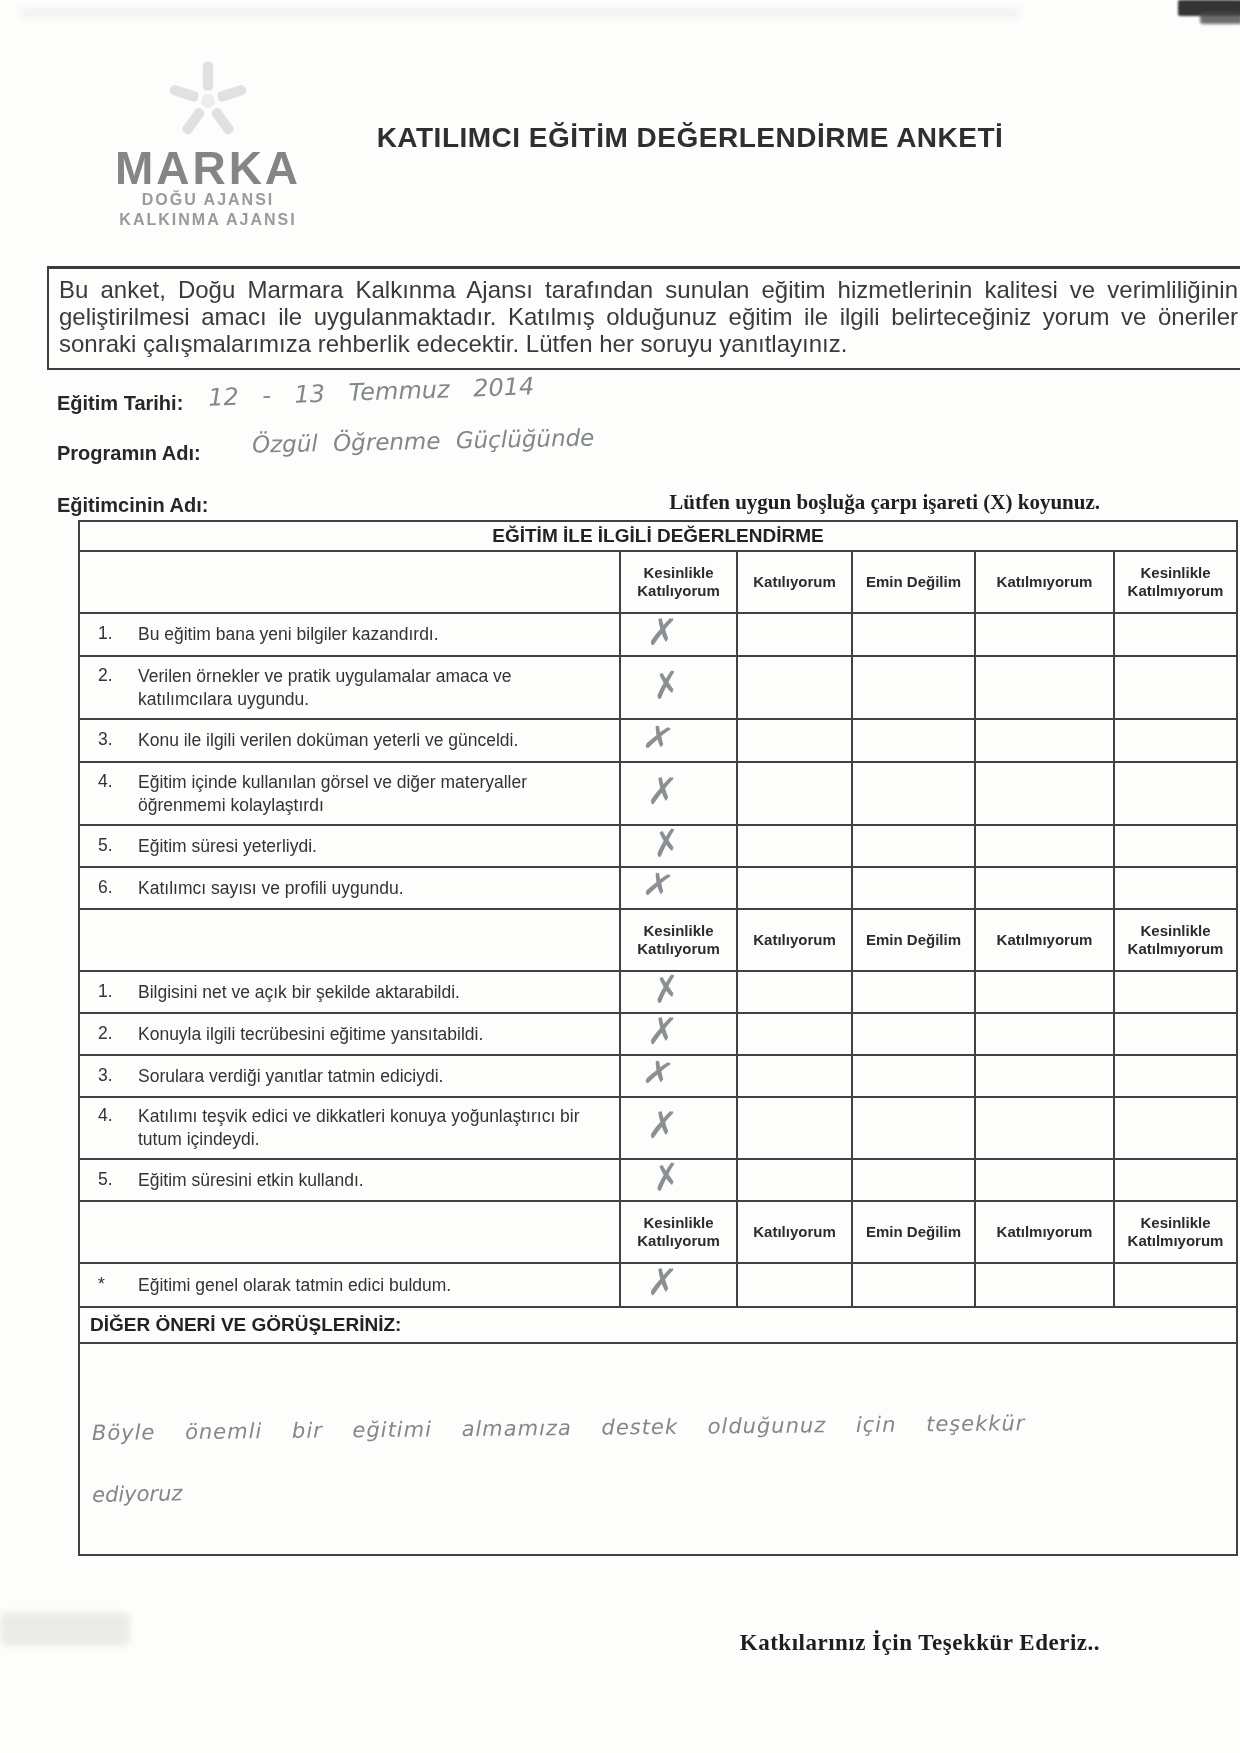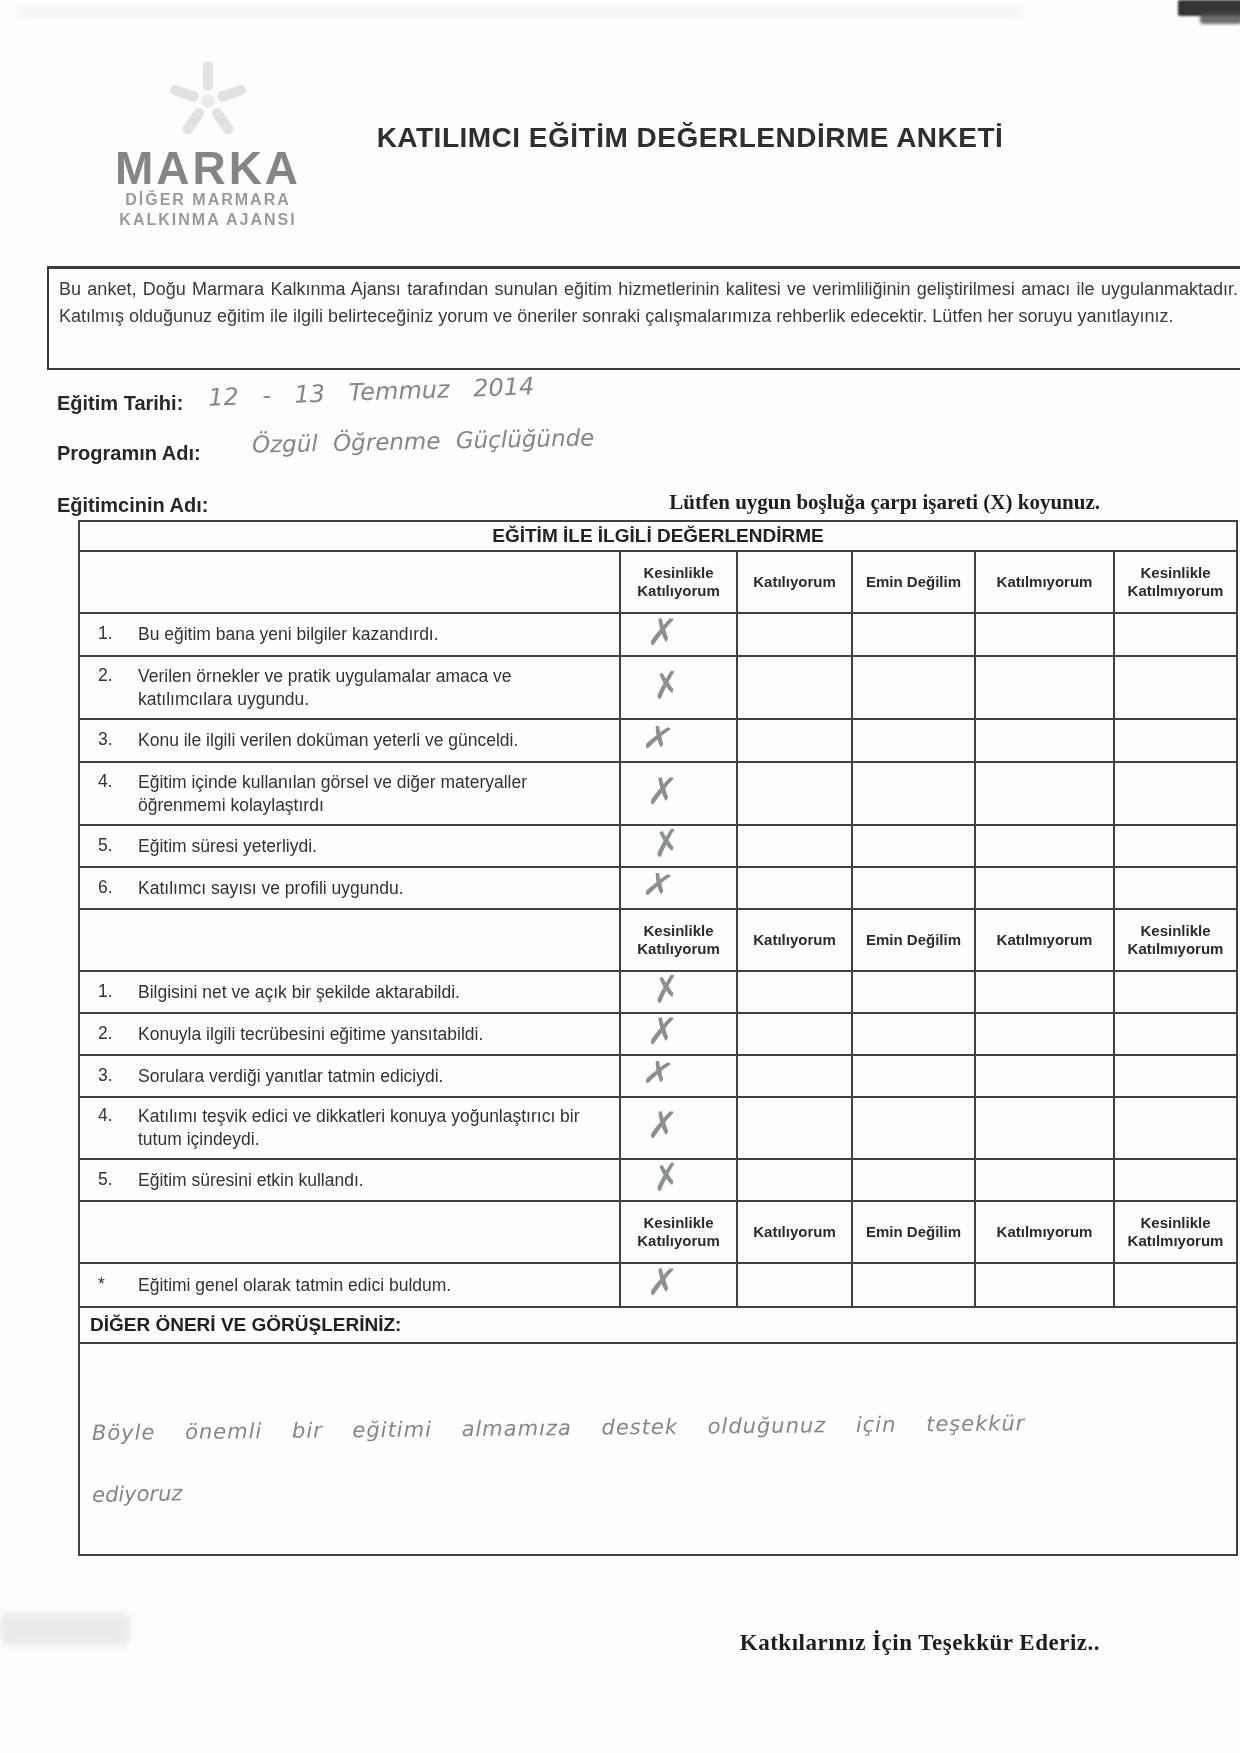--- a/index.html
+++ b/index.html
@@ -25,21 +25,21 @@
   .logo-sub{font-size:16px;font-weight:bold;color:#9a9a9a;letter-spacing:2px;line-height:20px;}
 
   
   .page-title{left:295px;top:122px;width:790px;text-align:center;font-size:28px;font-weight:bold;color:#2f2f2f;letter-spacing:.5px;}
 
   
   .intro-box{
     left:47px;top:266px;width:1193px;box-sizing:border-box;
     border-top:3px solid #3c3c3c;border-bottom:2px solid #3c3c3c;border-left:2px solid #3c3c3c;
     padding:7px 2px 9px 10px;
-    font-size:18px;line-height:27px;text-align:justify;color:#3a3a3a;
+    font-size:24px;line-height:27px;text-align:justify;color:#3a3a3a;
     white-space:normal;overflow:hidden;height:104px;
   }
 
   
   .field-label{font-size:20px;font-weight:bold;color:#272727;}
   .hand{font-family:"DejaVu Sans", sans-serif;font-style:italic;color:#82878c;}
   .hand-date{left:208px;top:378px;font-size:24px;word-spacing:16px;transform:rotate(-2deg);}
   .hand-program{left:252px;top:428px;font-size:23px;word-spacing:8px;transform:rotate(-1.2deg);}
   .instruction{left:620px;top:490px;width:480px;text-align:right;font-family:"Liberation Serif", serif;font-weight:bold;font-size:21px;color:#1f1f1f;}
 
@@ -96,21 +96,21 @@
             </g>
           <g transform="rotate(288)">
               <rect x="-6" y="-46" width="12" height="34" rx="5"></rect>
             </g>
           <circle cx="0" cy="0" r="8" fill="#ececec"></circle>
         </g>
       </g>
     </svg>
   </div>
   <div class="logo-brand">MARKA</div>
-  <div class="logo-sub">DİĞER MARMARA</div>
+  <div class="logo-sub">DOĞU AJANSI</div>
   <div class="logo-sub">KALKINMA AJANSI</div>
 </div>
 
 <div class="abs page-title">KATILIMCI EĞİTİM DEĞERLENDİRME ANKETİ</div>
 
 <div class="abs intro-box">Bu anket, Doğu Marmara Kalkınma Ajansı tarafından sunulan eğitim hizmetlerinin kalitesi ve verimliliğinin geliştirilmesi amacı ile uygulanmaktadır. Katılmış olduğunuz eğitim ile ilgili belirteceğiniz yorum ve öneriler sonraki çalışmalarımıza rehberlik edecektir. Lütfen her soruyu yanıtlayınız.</div>
 
 <div class="abs field-label" style="left:57px;top:392px;">Eğitim Tarihi:</div>
 <div class="abs hand hand-date">12 - 13  Temmuz  2014</div>
 

